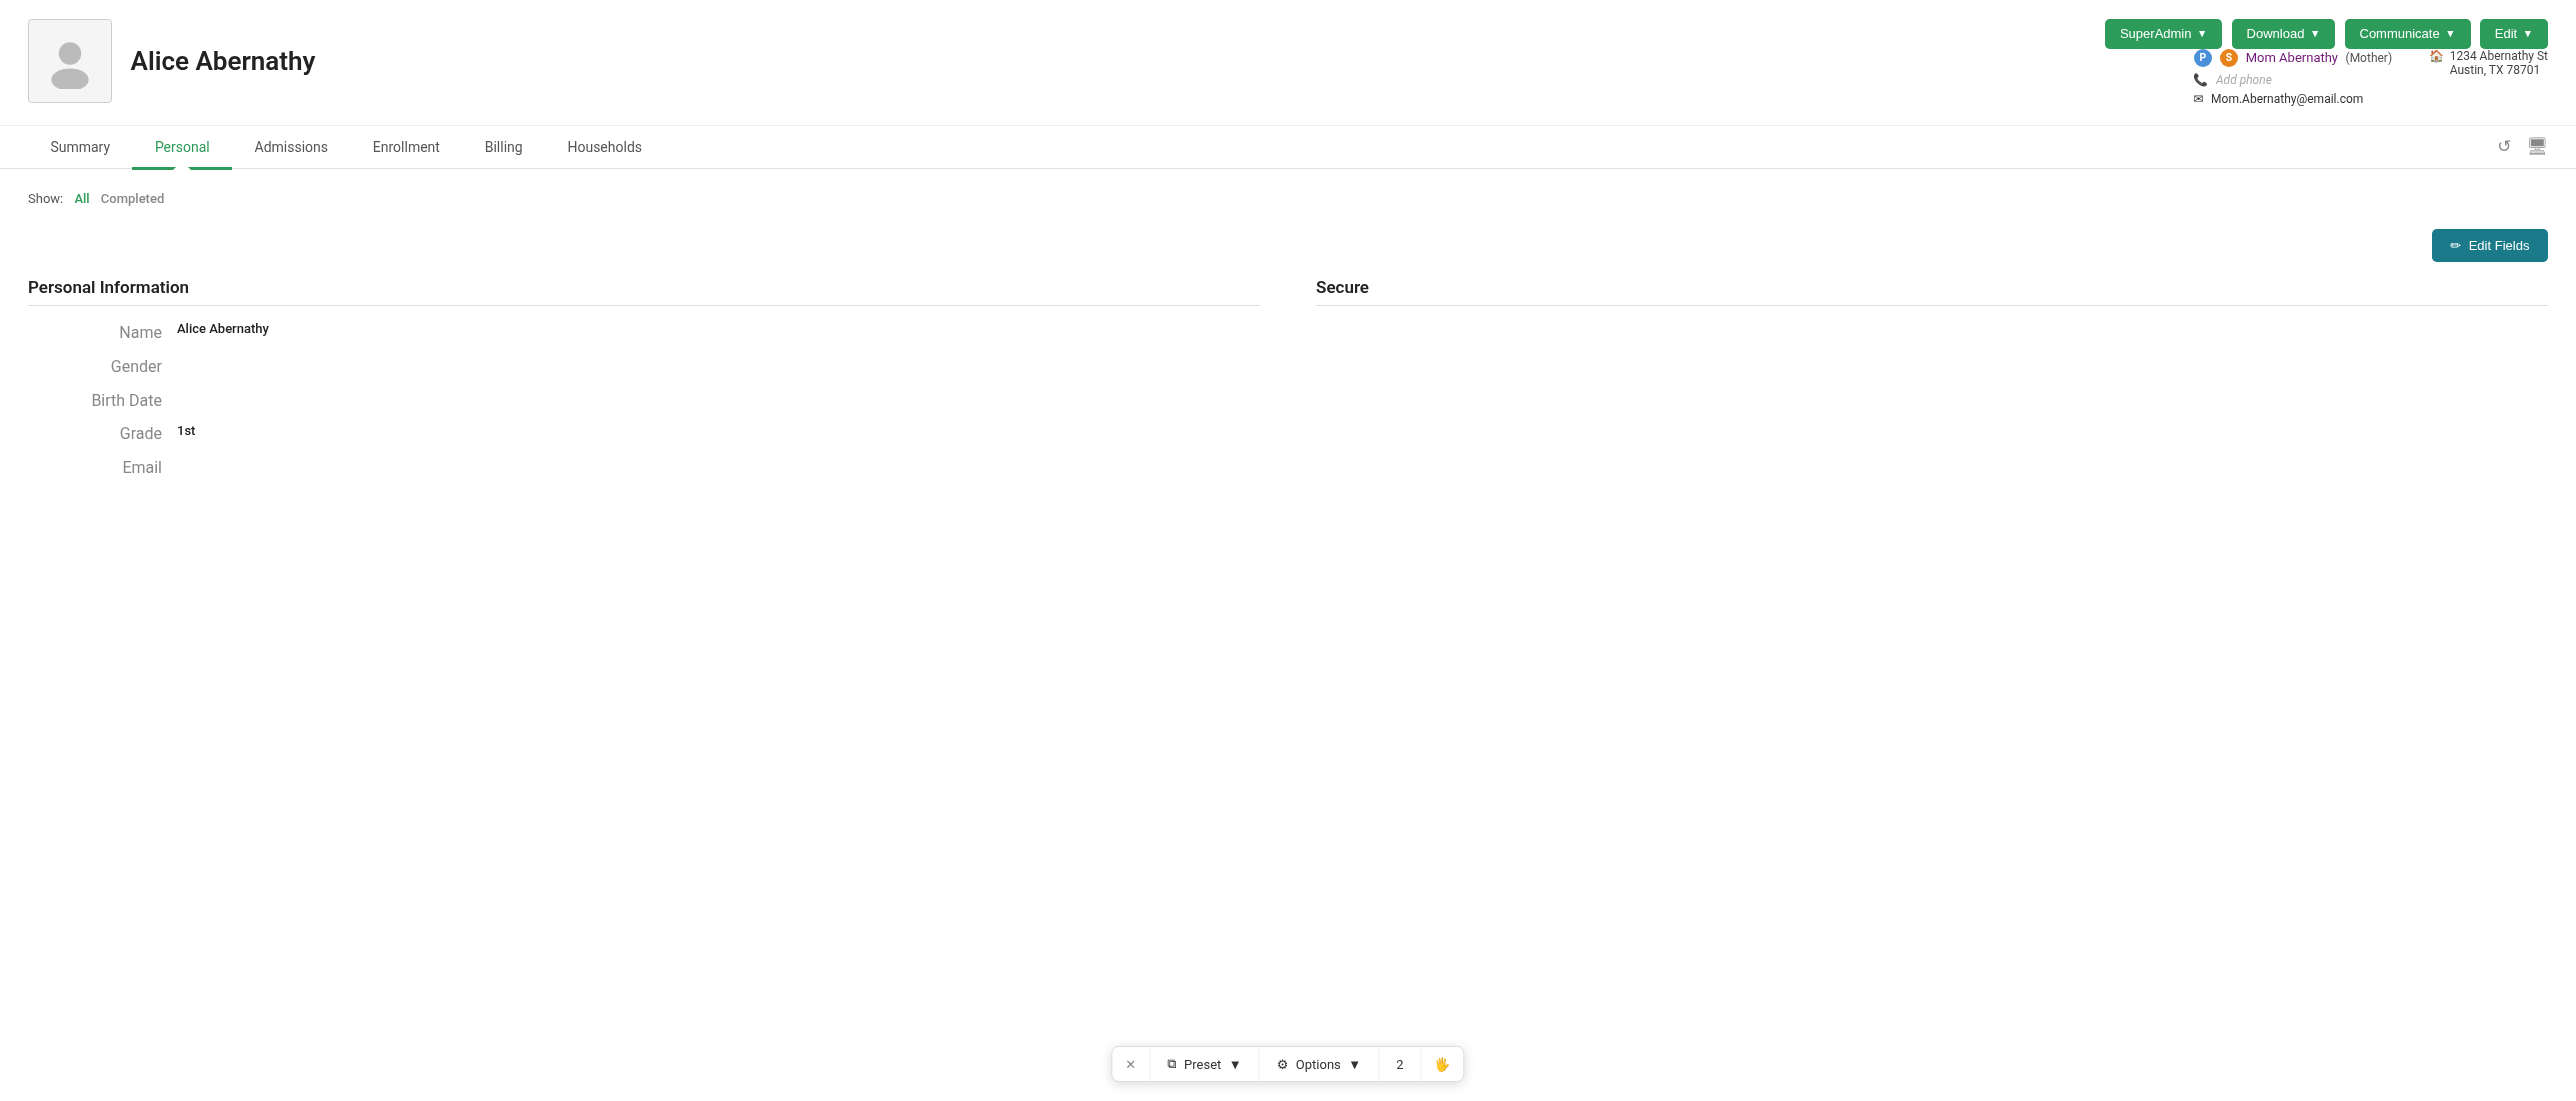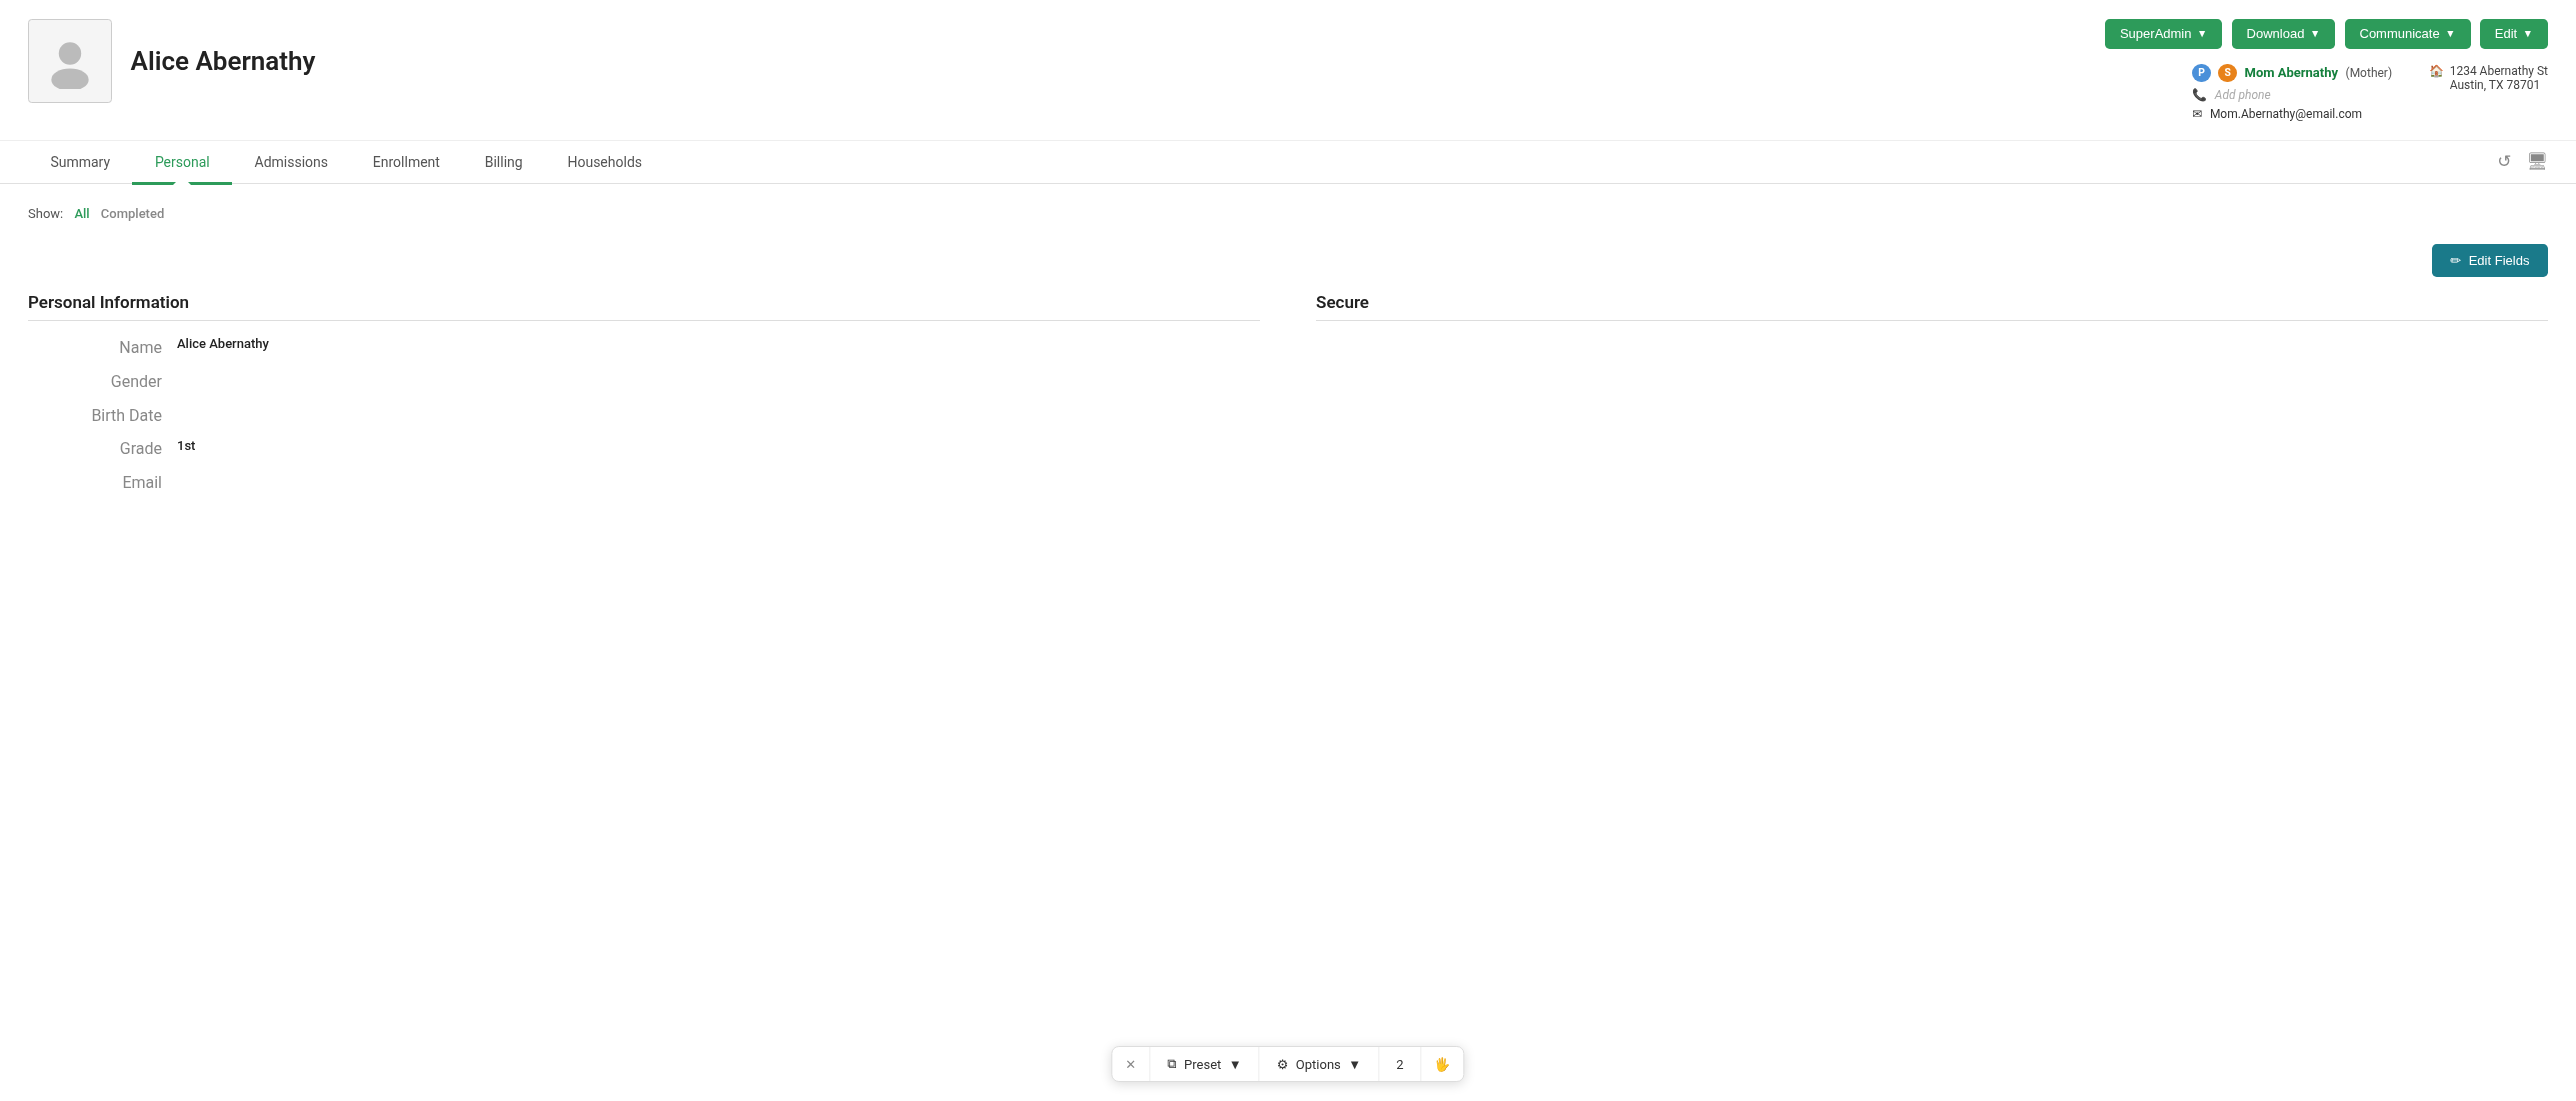--- a/index.html
+++ b/index.html
@@ -5,31 +5,31 @@
     * { box-sizing: border-box; margin: 0; padding: 0; }
     body { font-family: -apple-system, BlinkMacSystemFont, 'Segoe UI', Roboto, sans-serif; background: #fff; color: #333; font-size: 13px; }
 
     
     .header { display: flex; align-items: flex-start; justify-content: space-between; padding: 18.6px 28px; border-bottom: 0.9px solid #eee; }
     .header-left { display: flex; align-items: center; gap: 18.6px; }
     .avatar { width: 84px; height: 84px; border: 1.9px solid #ccc; border-radius: 3.7px; display: flex; align-items: center; justify-content: center; background: #f5f5f5; }
     .avatar-icon { width: 56px; height: 56px; }
     .student-name { font-size: 26px; font-weight: 600; color: #222; }
     .student-info { color: #555; font-size: 12px; line-height: 1.8; margin-top: 3.7px; }
-    .header-actions { display: flex; gap: 9.3px; margin-bottom: 15px; justify-content: flex-end; }
+    .header-actions { display: flex; gap: 9.3px; justify-content: flex-end; }
     .btn-green { background: #2d9b5a; color: #fff; border: none; border-radius: 4.7px; padding: 7.5px 15px; font-size: 13px; cursor: pointer; display: flex; align-items: center; gap: 5.6px; }
     .chevron { font-size: 10.3px; }
     .header-right-col { display: flex; flex-direction: column; align-items: flex-end; }
     .contact-info { display: flex; gap: 37px; align-items: flex-start; }
     .contact-left { display: flex; flex-direction: column; gap: 5.6px; }
     .contact-right { display: flex; flex-direction: column; gap: 1.9px; font-size: 12px; color: #444; }
     .contact-row { display: flex; align-items: center; gap: 7.5px; font-size: 12px; }
     .badge-p { background: #4a90d9; color: #fff; border-radius: 50%; width: 18.6px; height: 18.6px; display: flex; align-items: center; justify-content: center; font-size: 10.3px; font-weight: bold; }
     .badge-s { background: #e8821a; color: #fff; border-radius: 50%; width: 18.6px; height: 18.6px; display: flex; align-items: center; justify-content: center; font-size: 10.3px; font-weight: bold; }
-    .contact-name-link { color: #15803d; font-weight: 700; font-size: 13px; }
+    .contact-name-link { color: #701a75; font-weight: 400; font-size: 13px; }
     .contact-name-role { color: #555; font-size: 12px; }
     .add-phone { color: #aaa; font-style: italic; }
     .email-link { color: #333; }
 
     
     .tabs { display: flex; align-items: center; border-bottom: 1.9px solid #e0e0e0; padding: 0 28px; position: relative; }
     .tab { padding: 13px 22.4px; font-size: 14px; color: #555; cursor: pointer; position: relative; text-decoration: none; }
     .tab.active { color: #2d9b5a; font-weight: 400; }
     .tab.active::after { content: ''; position: absolute; bottom: -1.9px; left: 50%; transform: translateX(-50%); width: 0; height: 0; border-left: 9.3px solid transparent; border-right: 9.3px solid transparent; border-bottom: 9.3px solid #fff; }
     .tab.active::before { content: ''; position: absolute; bottom: -1.9px; left: 0; right: 0; height: 2.8px; background: #2d9b5a; }

